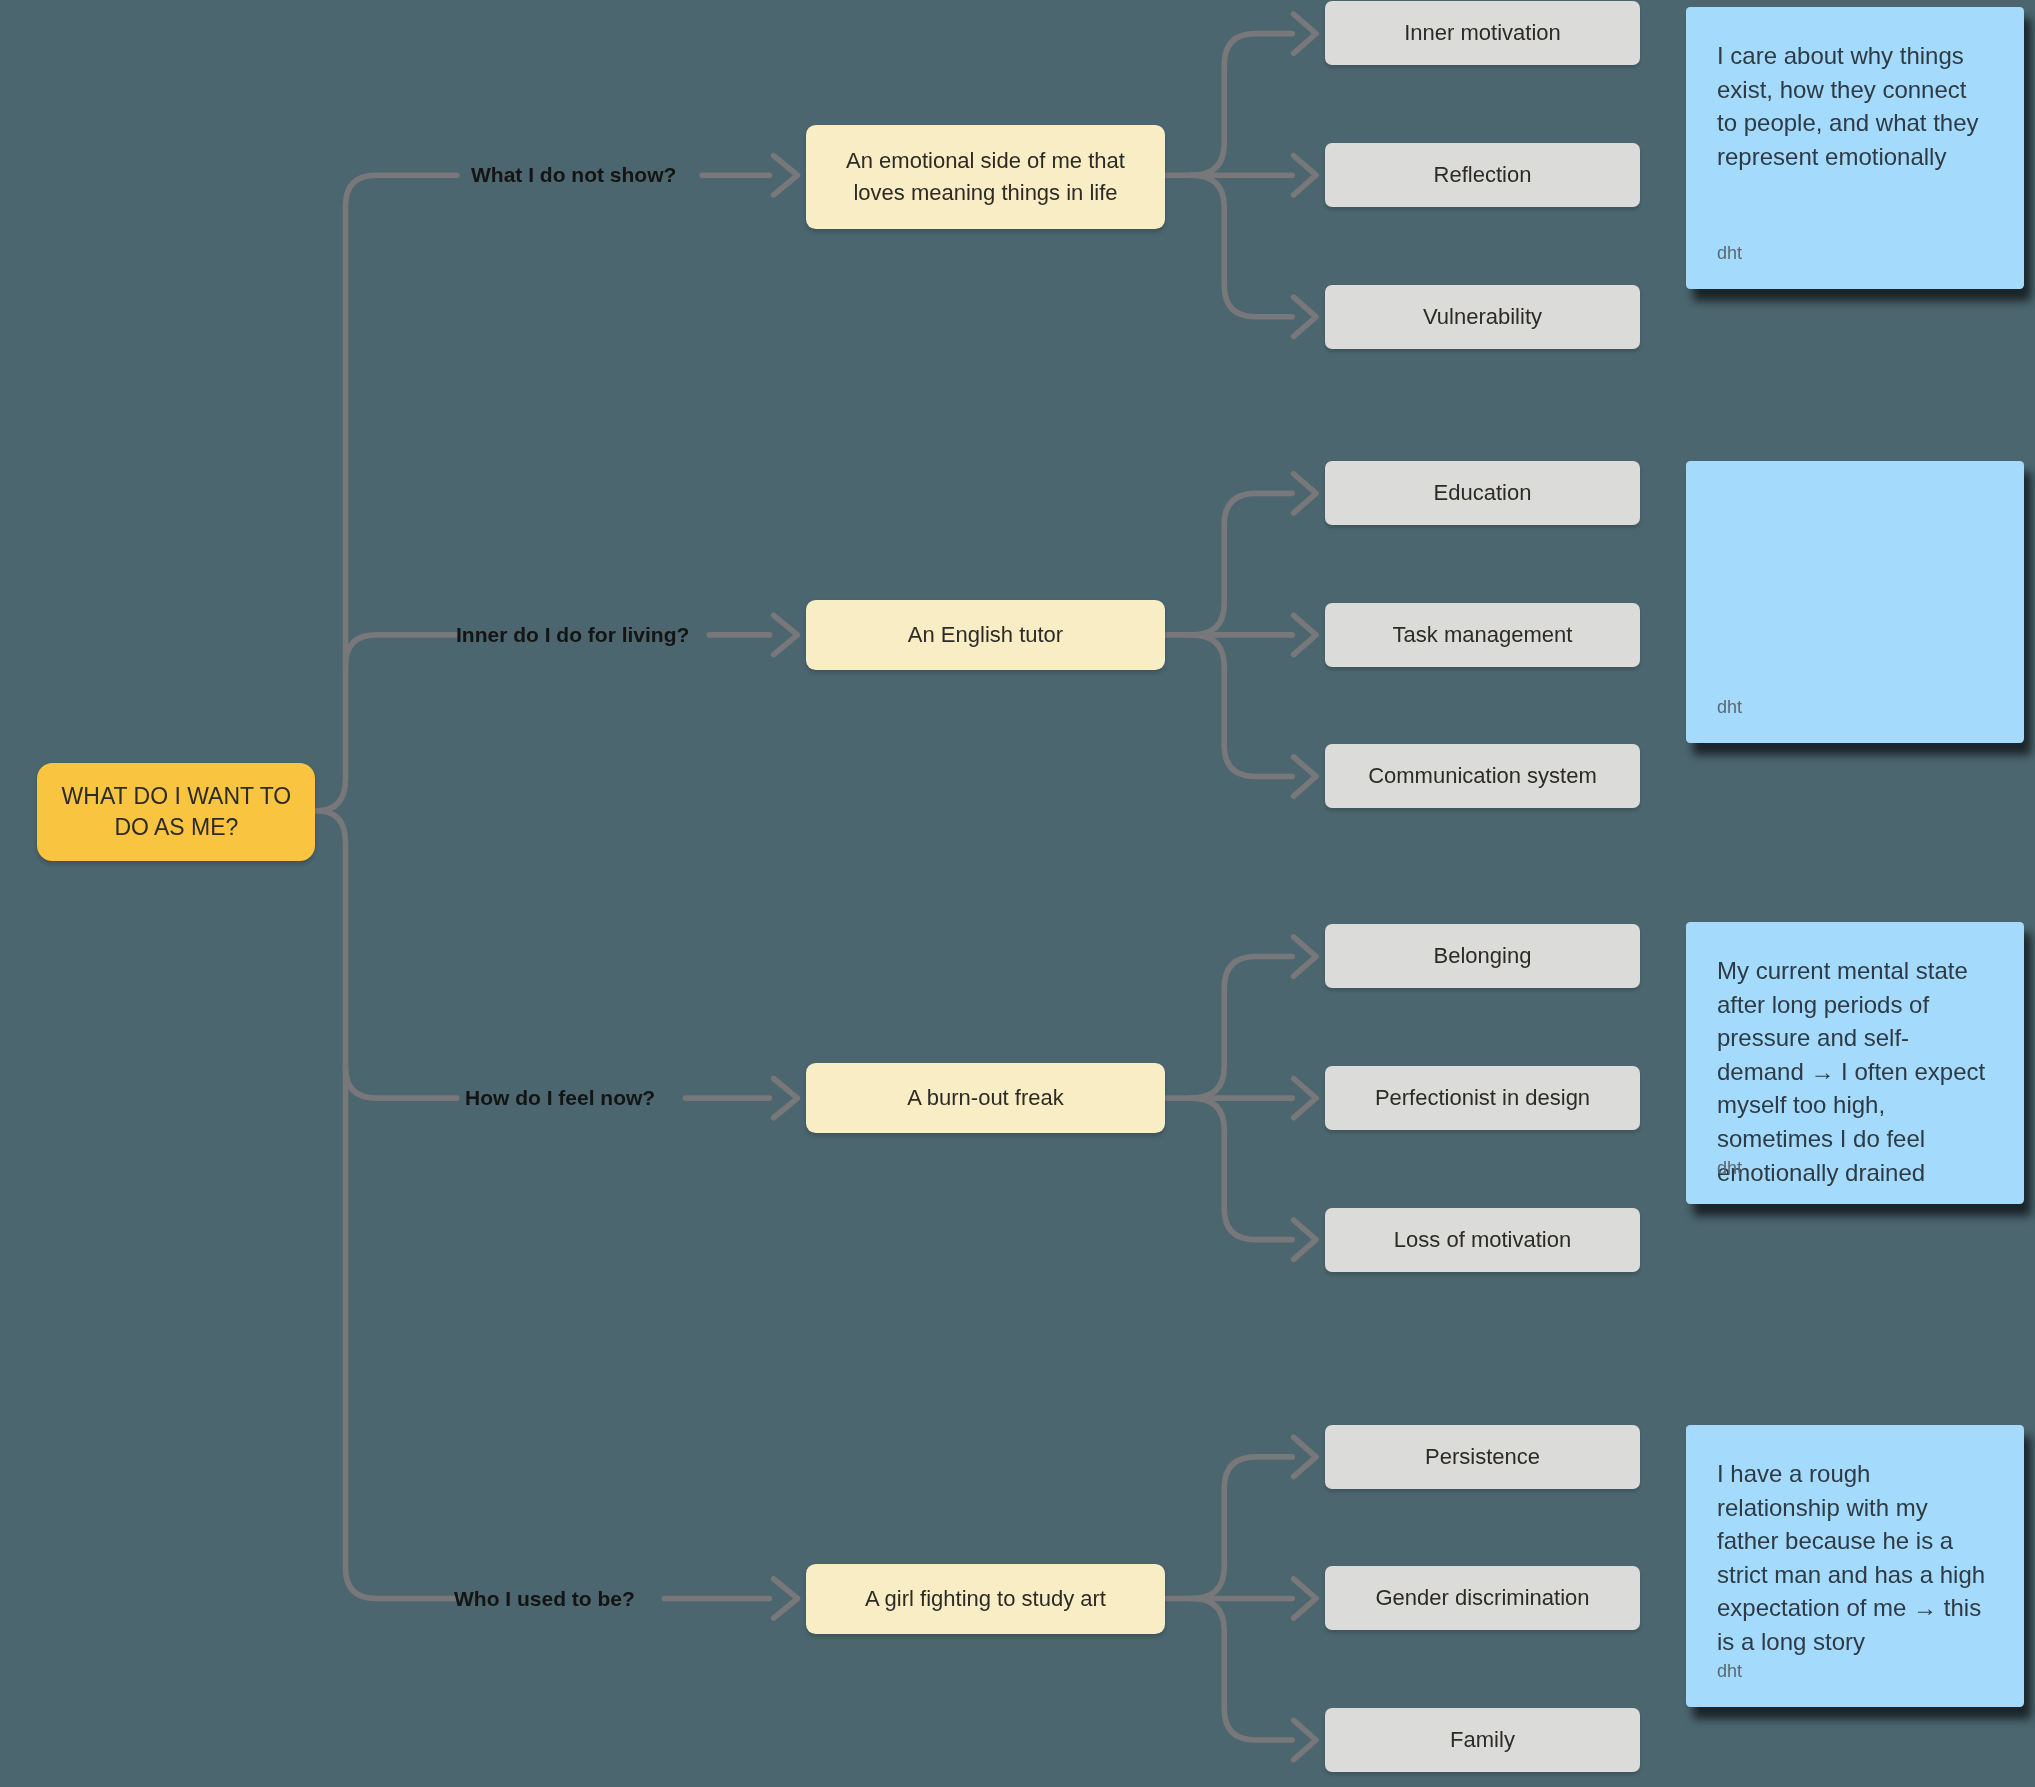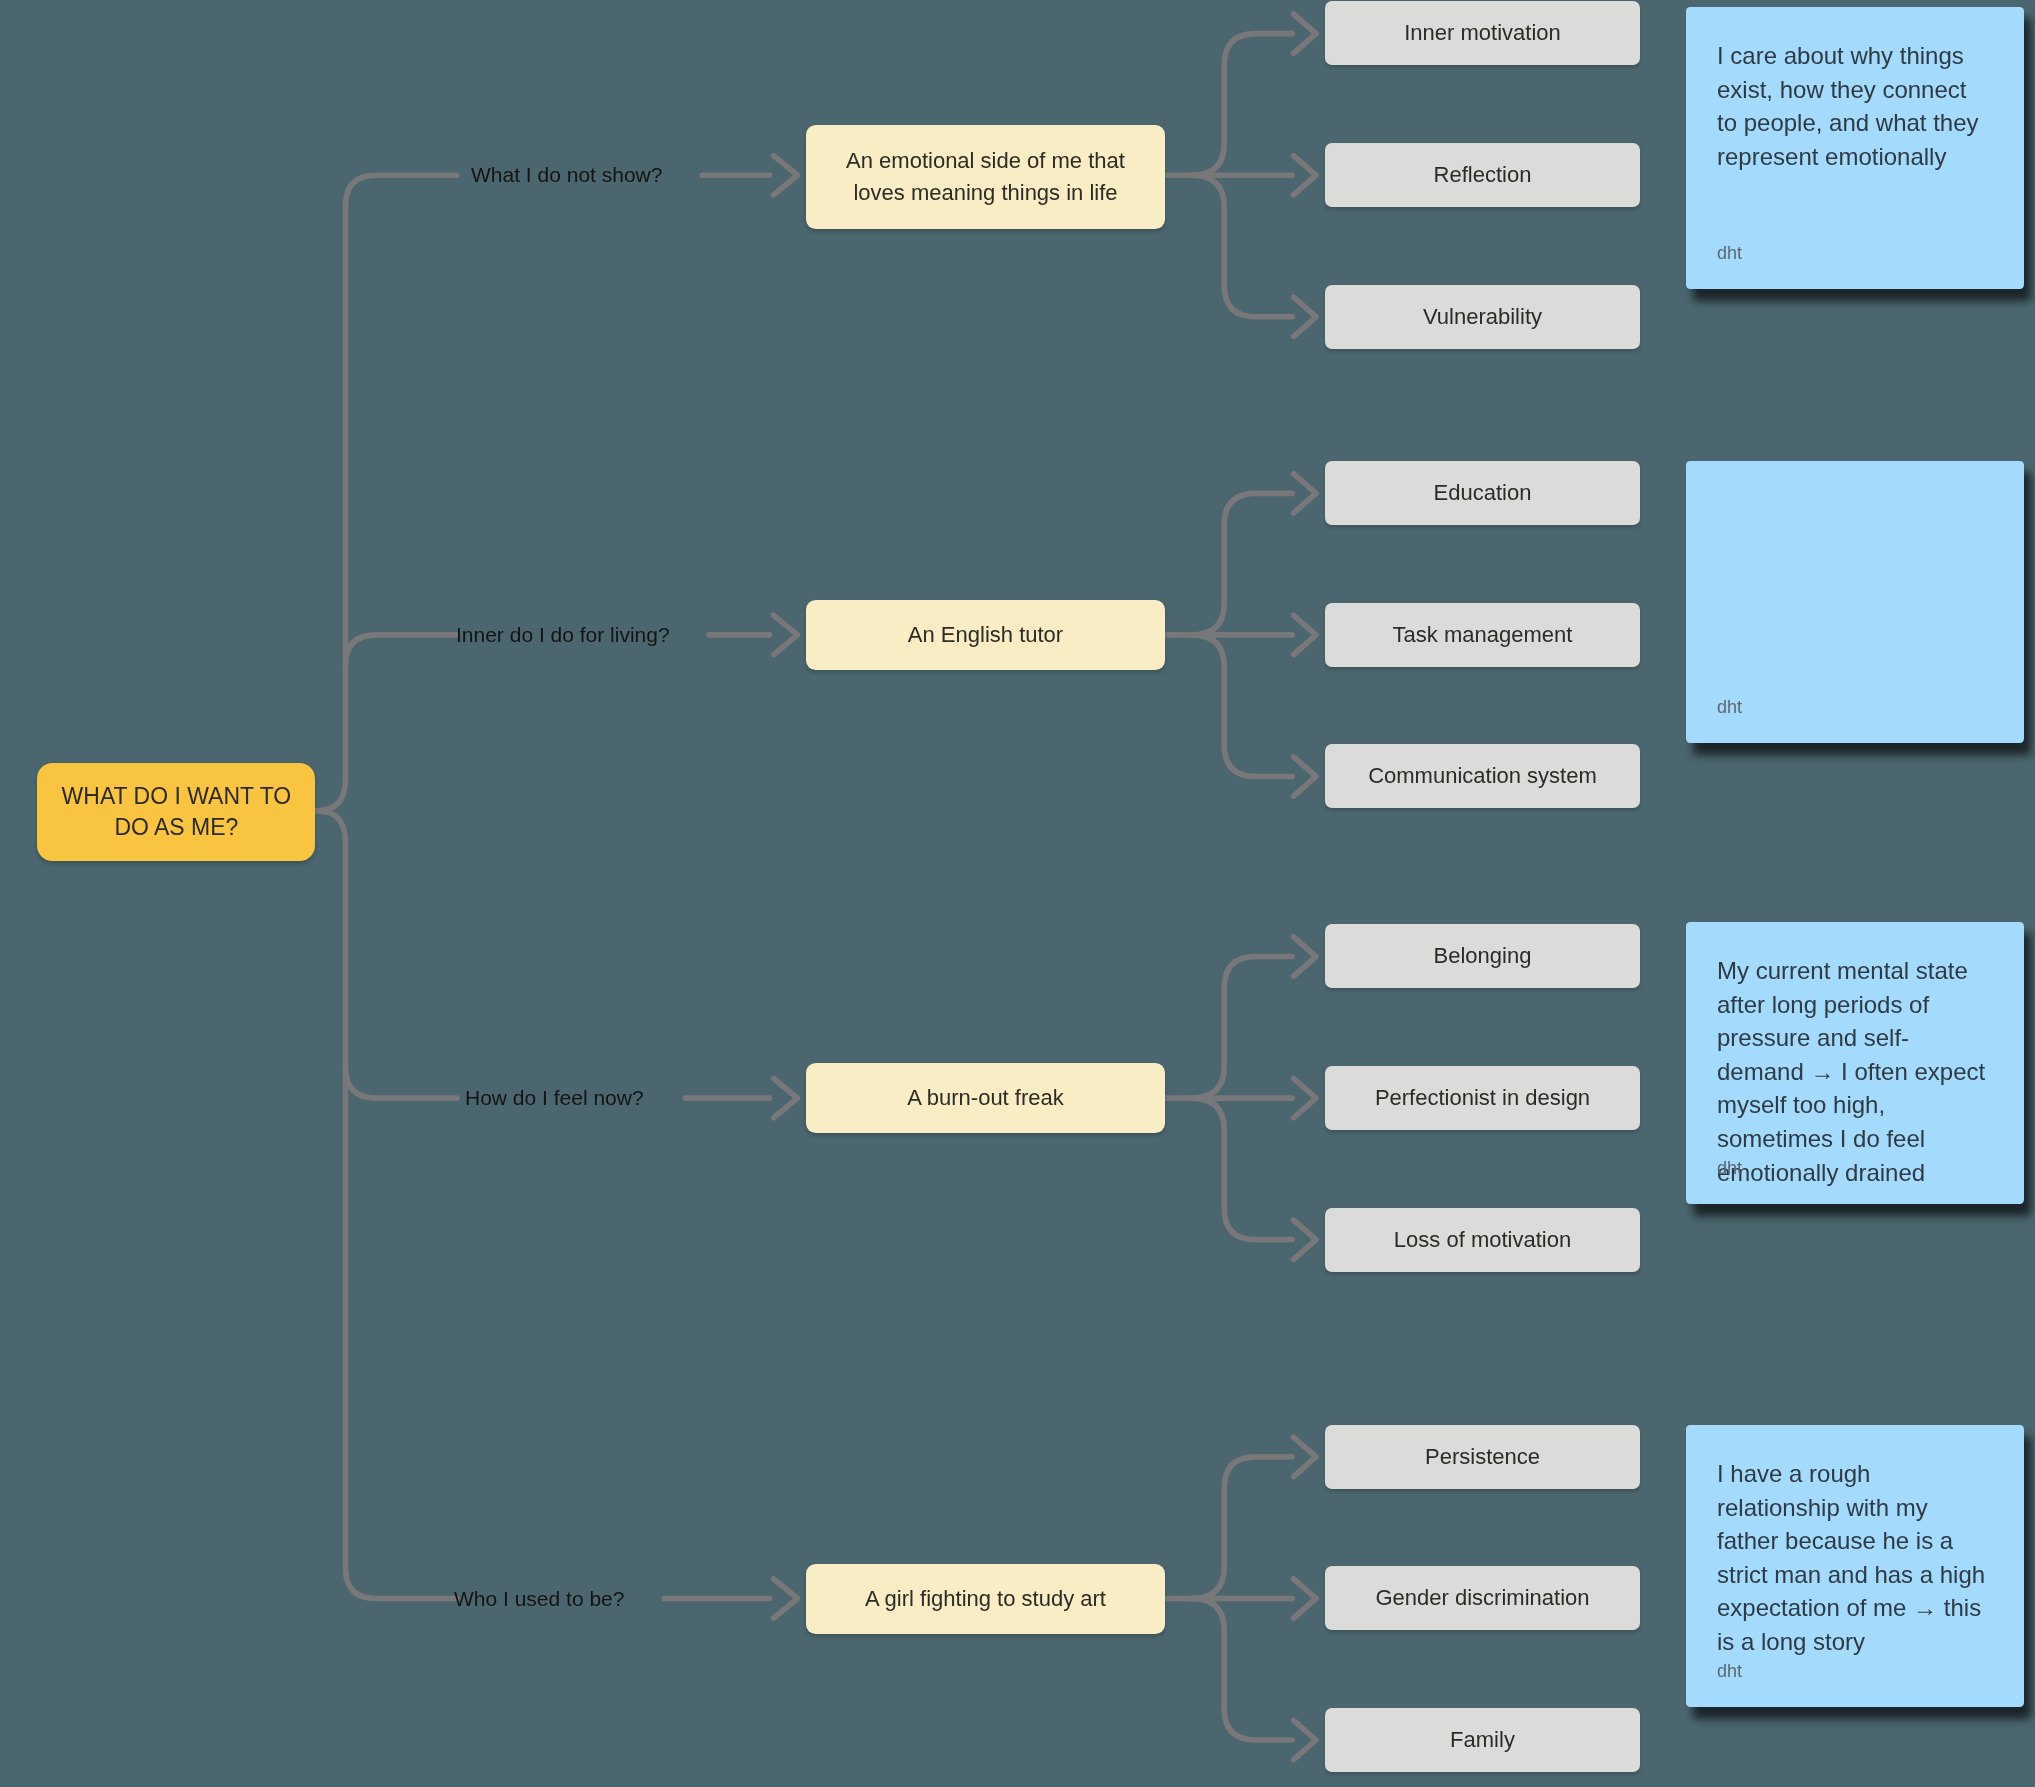--- a/index.html
+++ b/index.html
@@ -18,21 +18,21 @@
   }
   .root{
     left:1.4px;top:763px;width:278px;height:98px;
     background:var(--root-bg,#F9C440);border-radius:15.4px;
     font-size:23px;line-height:1.33;padding:0 18px;
     box-shadow:0 2.1px 4.2px rgba(0,0,0,.2);
     margin-left:36px;
   }
   .q{
     position:absolute;transform:translateY(-50%);
-    font-size:21px;font-weight:400;color:var(--label-text,#141414);
+    font-size:21px;font-weight:700;color:var(--label-text,#141414);
     white-space:nowrap;
   }
   .answer{
     left:806px;width:359px;height:70px;
     background:var(--answer-bg,#F9EDC5);border-radius:9.8px;
     font-size:22px;line-height:1.45;padding:0 21px;
     box-shadow:0 2.1px 4.2px rgba(0,0,0,.18);
   }
   .tag{
     left:1325px;width:315px;height:64px;

